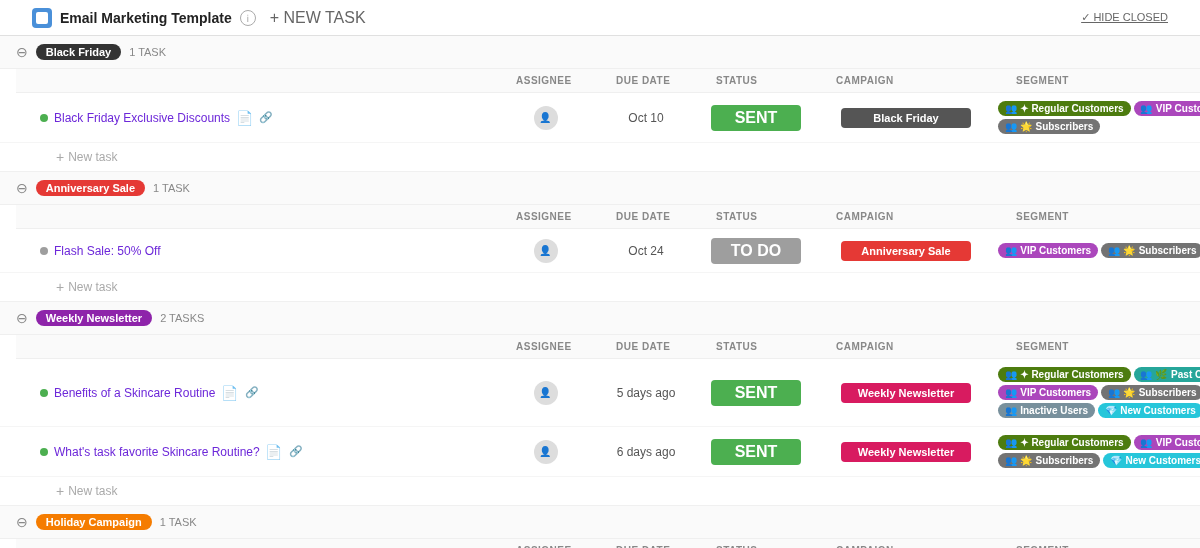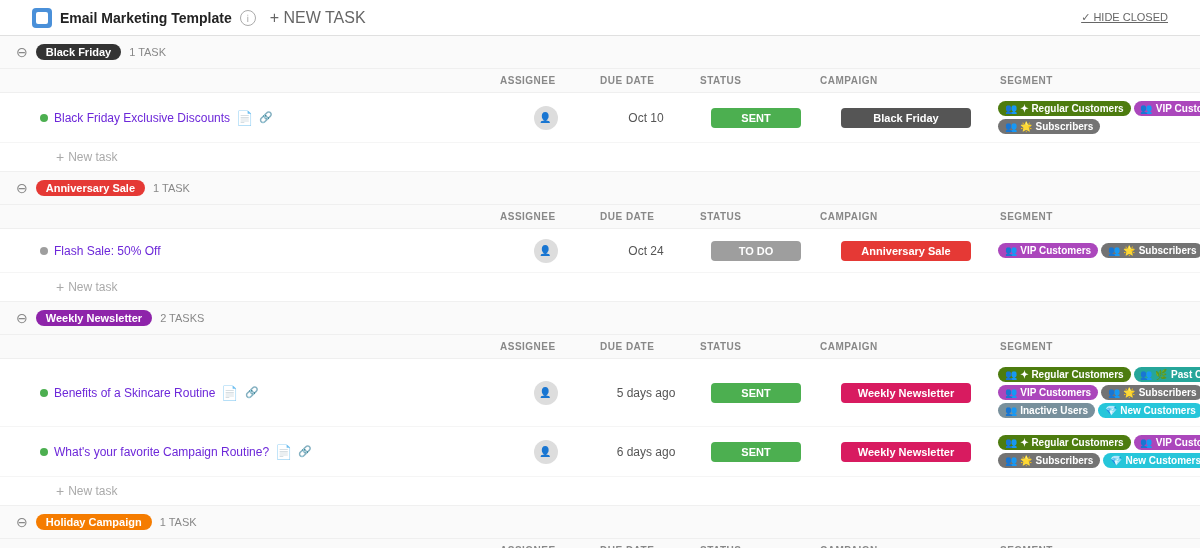--- a/index.html
+++ b/index.html
@@ -27,21 +27,21 @@
     }
     .group-toggle { color: #888; cursor: pointer; font-size: 14px; }
     .group-badge {
       padding: 2px 10px; border-radius: 12px; font-size: 11px; font-weight: 700; color: #fff; cursor: pointer;
     }
     .group-task-count { color: #888; font-size: 11px; }
 
     .col-headers {
       display: grid;
       grid-template-columns: 480px 100px 100px 120px 180px 280px 80px 130px 80px;
-      padding: 4px 16px; background: #fafafa; border-bottom: 1px solid #efefef;
+      padding: 4px 16px; background: #fafafa; border-bottom: 1px solid #efefef; margin-left: 16px;
     }
     .col-header { font-size: 10px; font-weight: 600; color: #888; text-transform: uppercase; letter-spacing: 0.5px; padding: 2px 4px; }
 
     .task-row {
       display: grid;
       grid-template-columns: 480px 100px 100px 120px 180px 280px 80px 130px 80px;
       align-items: center;
       padding: 6px 16px; border-bottom: 1px solid #f5f5f5; min-height: 44px;
     }
 
@@ -51,21 +51,21 @@
     .task-icon { font-size: 14px; }
     .task-link-icon { font-size: 11px; color: #aaa; }
 
     .assignee-cell { display: flex; align-items: center; justify-content: center; }
     .assignee-avatar { width: 24px; height: 24px; border-radius: 50%; background: #ddd; display: flex; align-items: center; justify-content: center; font-size: 10px; color: #666; }
 
     .due-date-cell { font-size: 12px; color: #555; text-align: center; }
 
     .status-cell { display: flex; align-items: center; justify-content: center; }
     .status-badge {
-      padding: 4px 12px; border-radius: 4px; font-size: 11px; font-weight: 700; color: #fff; text-align: center; min-width: 90px;
+      padding: 4px 12px; border-radius: 4px; font-size: 16px; font-weight: 700; color: #fff; text-align: center; min-width: 90px;
     }
     .status-sent { background: #4caf50; }
     .status-todo { background: #9e9e9e; }
 
     .campaign-cell { display: flex; align-items: center; justify-content: center; }
     .campaign-badge {
       padding: 4px 12px; border-radius: 4px; font-size: 11px; font-weight: 600; color: #fff; text-align: center; min-width: 130px;
     }
 
     .segment-cell { display: flex; flex-wrap: wrap; gap: 3px; align-items: center; padding: 2px; }
@@ -230,21 +230,21 @@
           <span class="segment-tag seg-past">👥 🌿 Past Customers</span>
           <span class="segment-tag seg-vip">👥 VIP Customers</span>
           <span class="segment-tag seg-subscribers">👥 🌟 Subscribers</span>
           <span class="segment-tag seg-inactive">👥 Inactive Users</span>
           <span class="segment-tag seg-new">💎 New Customers</span>
         </div>
       </div>
       <div class="task-row">
         <div class="task-name-cell">
           <span class="task-color-dot" style="background: rgb(76, 175, 80);"></span>
-          <span class="task-name">What's your favorite Campaign Routine?</span>
+          <span class="task-name">What's task favorite Skincare Routine?</span>
           <span class="task-icon">📄</span>
           <span class="task-link-icon">🔗</span>
         </div>
         <div class="assignee-cell">
           <div class="assignee-avatar">👤</div>
         </div>
         <div class="due-date-cell">6 days ago</div>
         <div class="status-cell">
           <div class="status-badge status-sent">SENT</div>
         </div>

